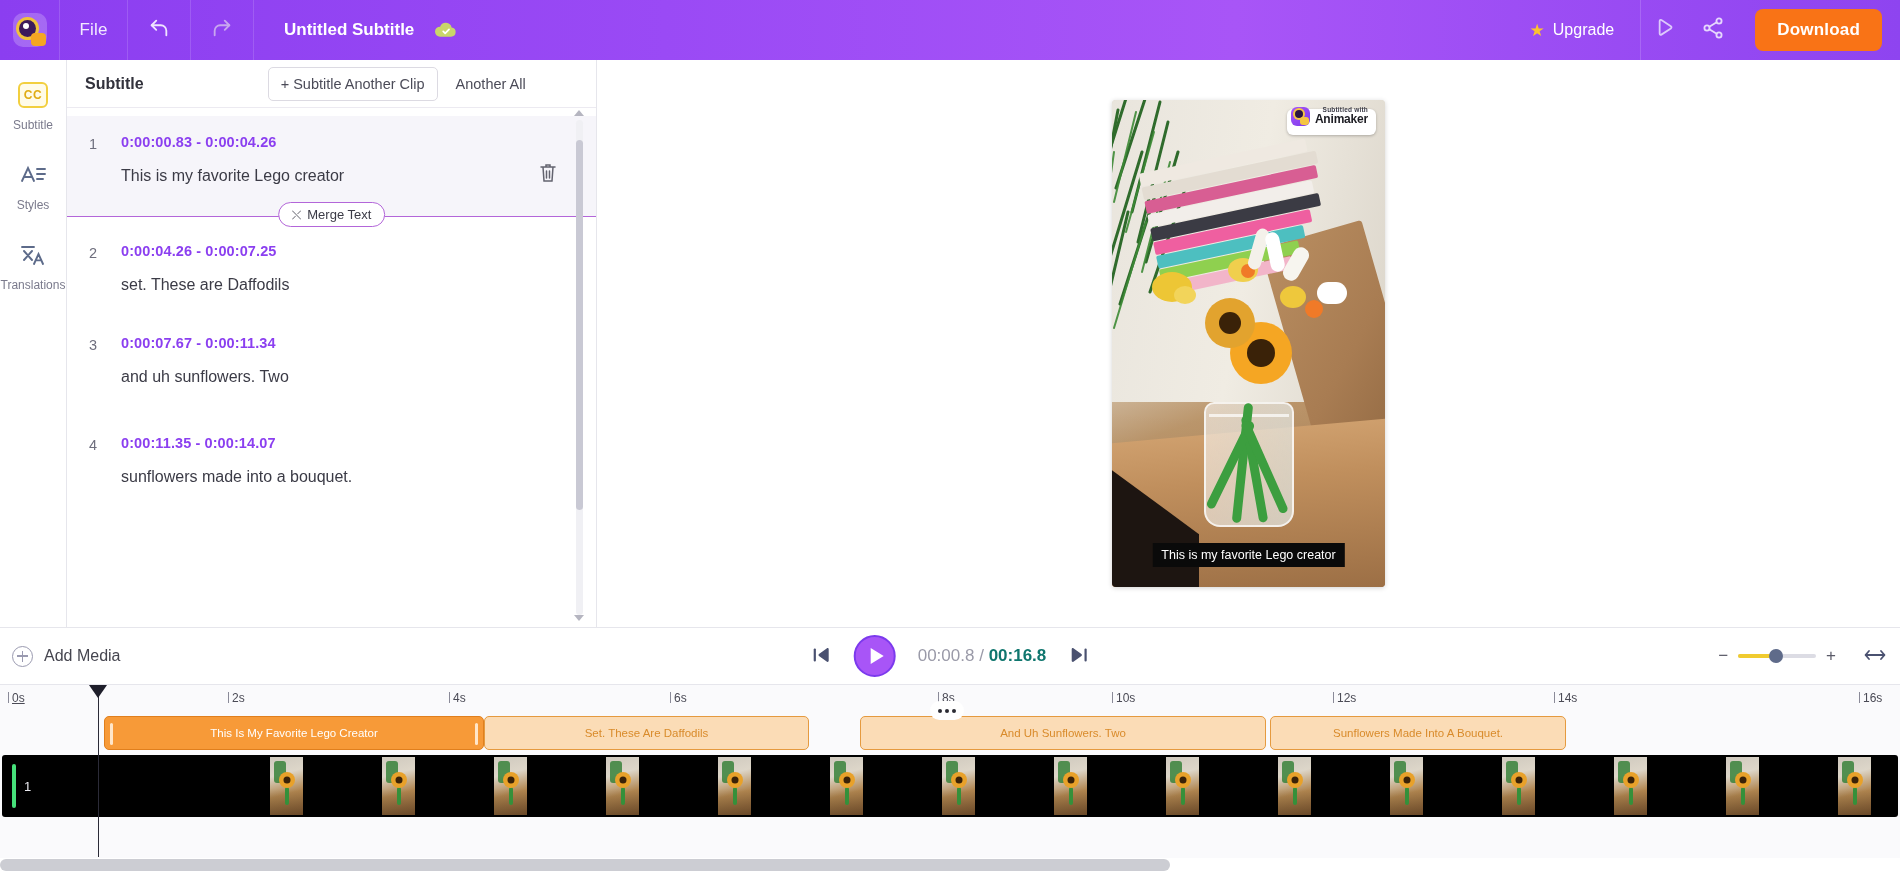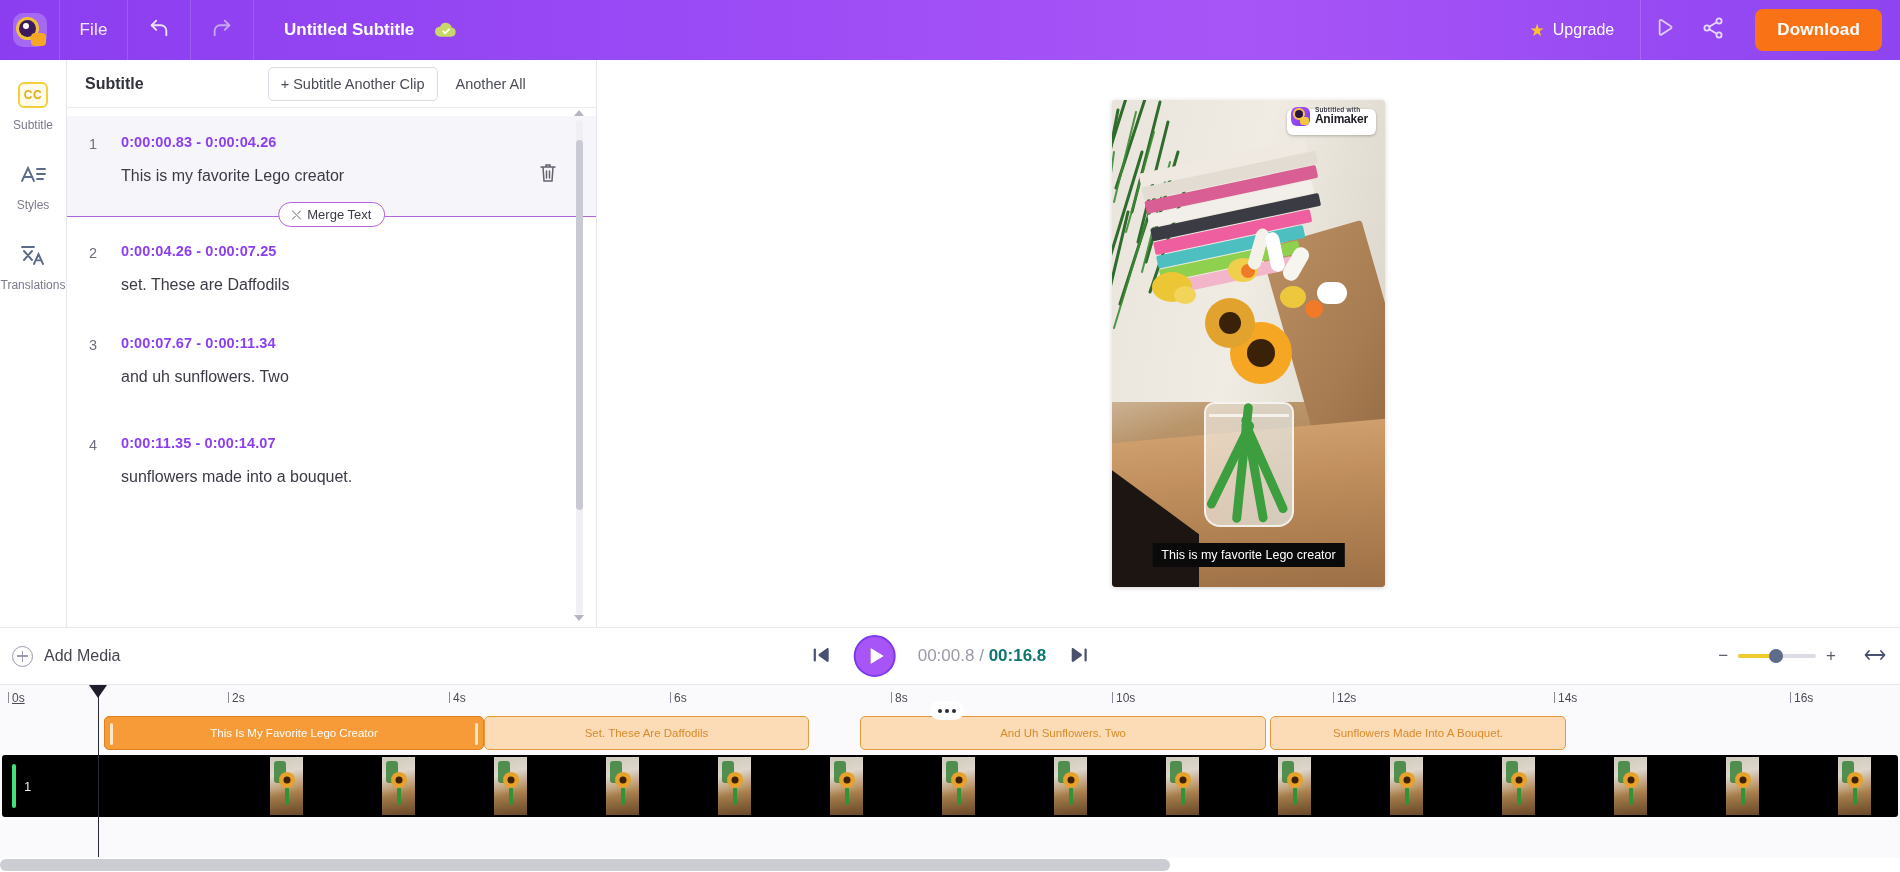--- a/index.html
+++ b/index.html
@@ -204,21 +204,21 @@
     position: absolute; width: 9px; background: #3c9e3f; border-radius: 5px;
   }
   .v-flowerwrap { position: absolute; left: 0; top: 0; width: 100%; height: 100%; }
   .sunflower { position: absolute; border-radius: 50%; }
   .sf-petals { background: #f5a623; }
   .sf-center { position: absolute; border-radius: 50%; background: #3a2208; }
   .daffodil { position: absolute; border-radius: 50%; }
   .watermark {
     position: absolute; right: 9px; top: 9px; height: 26px;
     background: #fff; border-radius: 6px; display: flex; align-items: center;
-    padding: 3px 8px 15px 4px; gap: 5px; box-shadow: 0 1px 3px rgba(0,0,0,.25);
+    padding: 3px 8px 15px 4px; gap: 5px; box-shadow: 0 1px 3px rgba(0,0,0,.25); text-align: right;
   }
   .wm-tile {
     width: 19px; height: 19px; border-radius: 6px;
     background: linear-gradient(140deg,#a855f7,#7c3aed); position: relative;
   }
   .wm-tile::after {
     content:""; position:absolute; right:1px; bottom:1px; width:9px; height:8px;
     border-radius:3px; background:#f5c542;
   }
   .wm-tile::before {
@@ -662,25 +662,25 @@
     </button>
   </div>
 </div>
 
 <div class="timeline">
   <div class="ruler">
     <span class="tick" style="left:8px;text-decoration:underline;">0s</span>
     <span class="tick" style="left:228px;">2s</span>
     <span class="tick" style="left:449px;">4s</span>
     <span class="tick" style="left:670px;">6s</span>
-    <span class="tick" style="left:891px;">8s</span>
+    <span class="tick" style="left:938px;">8s</span>
     <span class="tick" style="left:1112px;">10s</span>
     <span class="tick" style="left:1333px;">12s</span>
     <span class="tick" style="left:1554px;">14s</span>
-    <span class="tick" style="left:1790px;text-align:center;">16s</span>
+    <span class="tick" style="left:1859px;text-align:center;">16s</span>
   </div>
 
   <div class="subtrack">
     <div class="clip selected" style="left:104px;width:380px;">
       <span>This Is My Favorite Lego Creator</span>
     </div>
     <div class="clip" style="left:484px;width:325px;">
       <span>Set. These Are Daffodils</span>
     </div>
     <div class="clip" style="left:860px;width:406px;">

